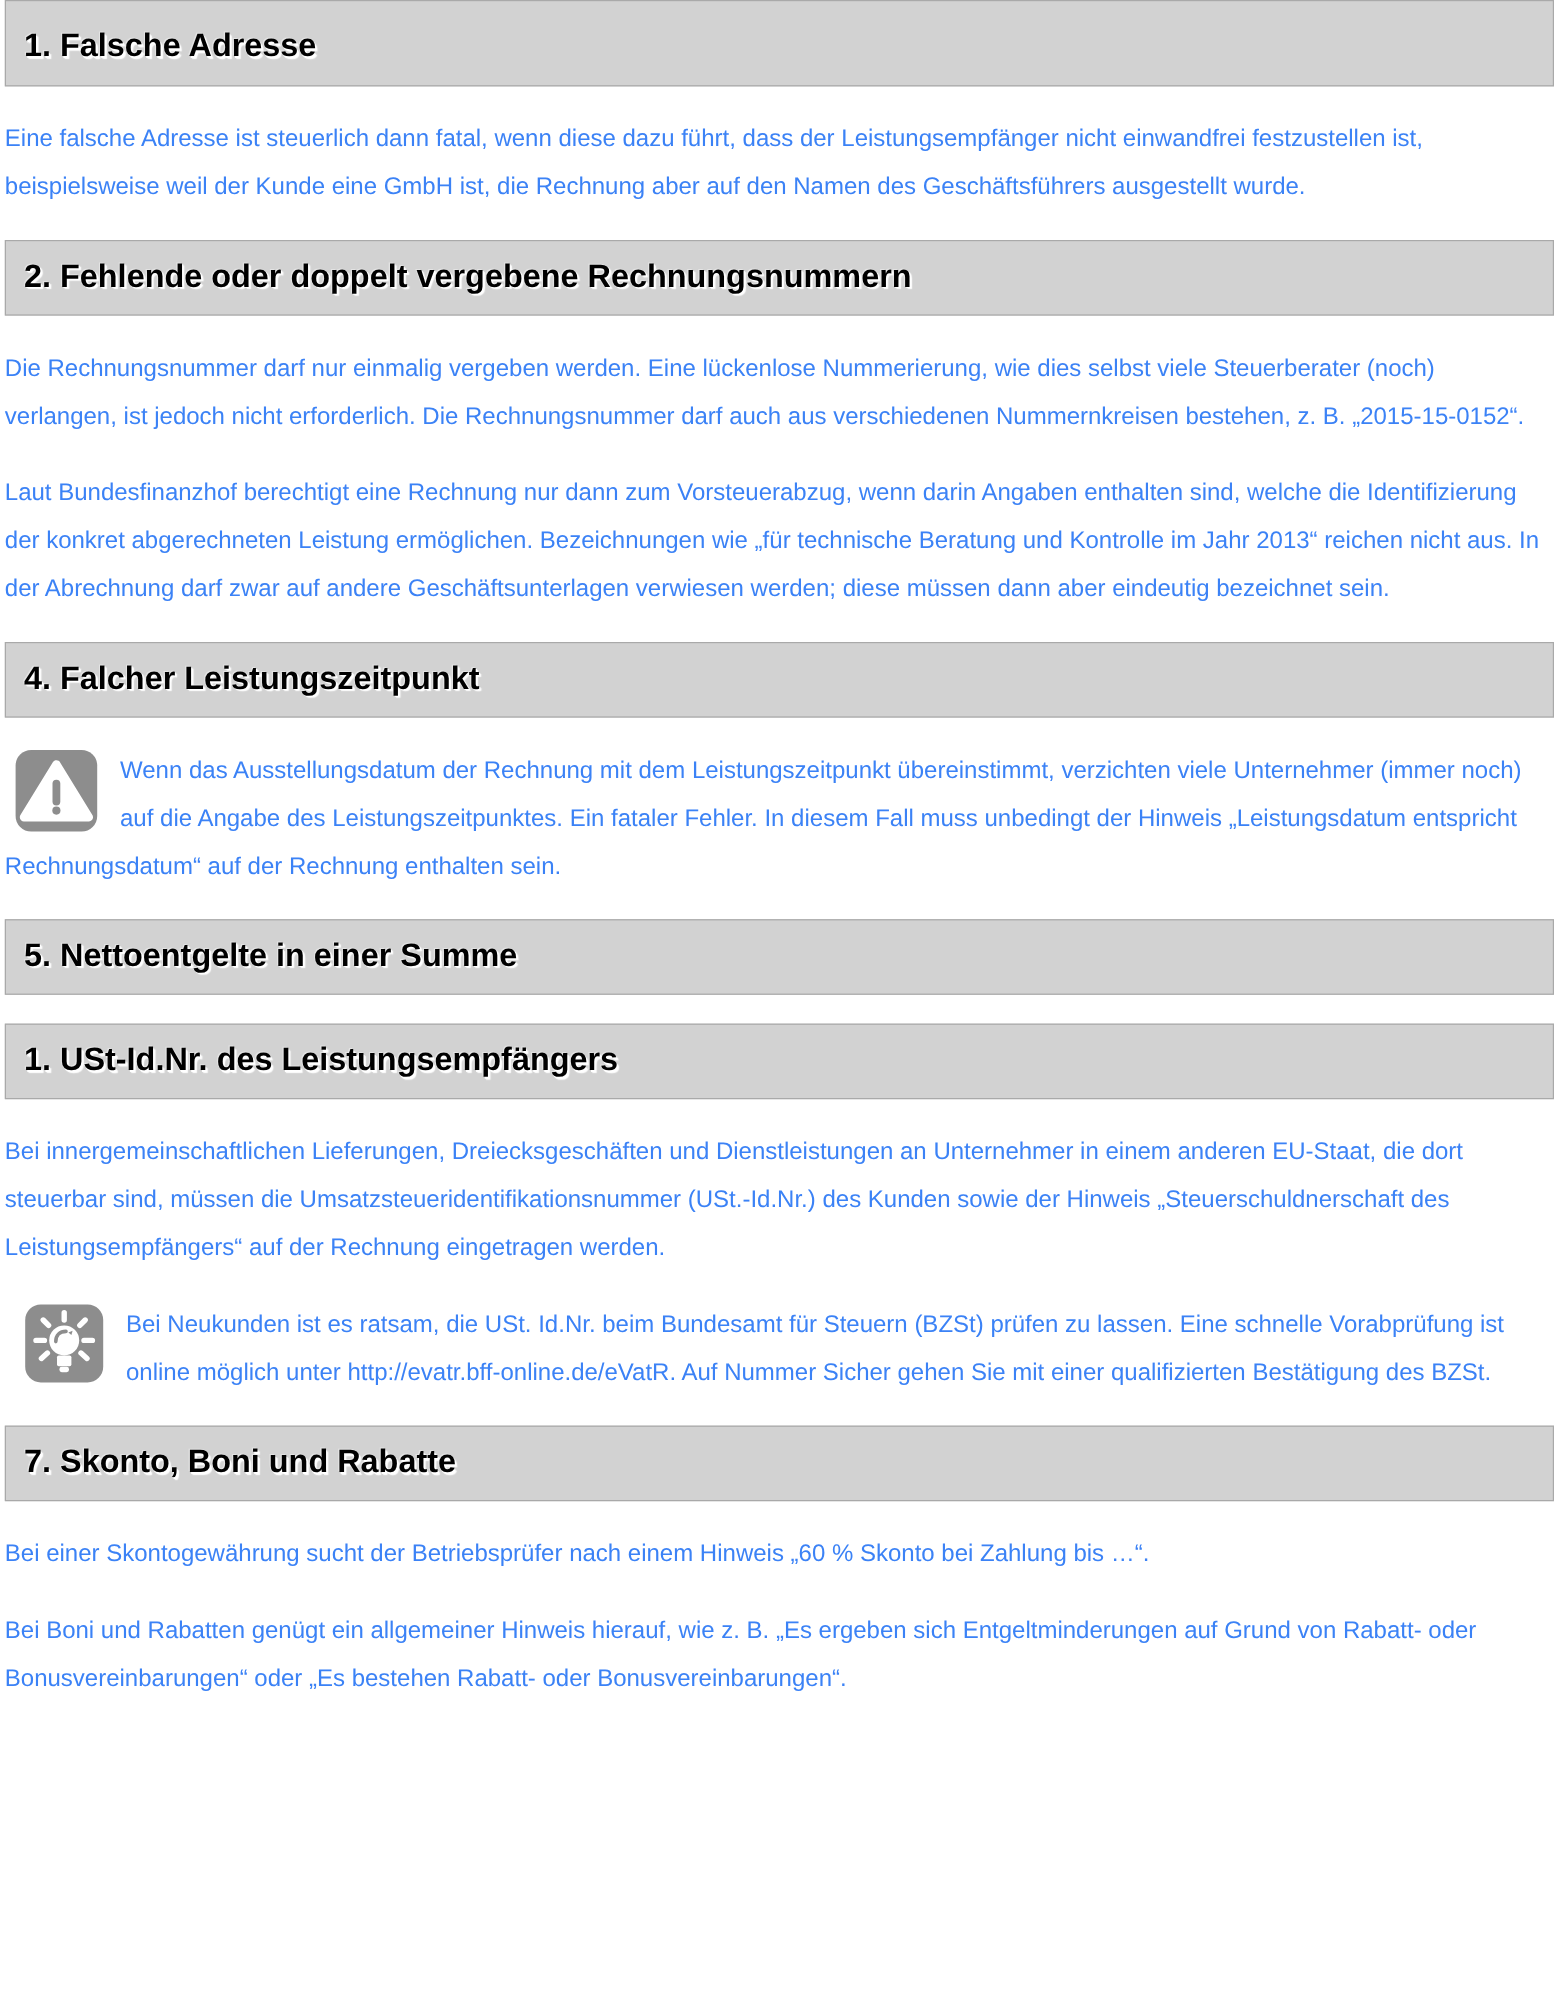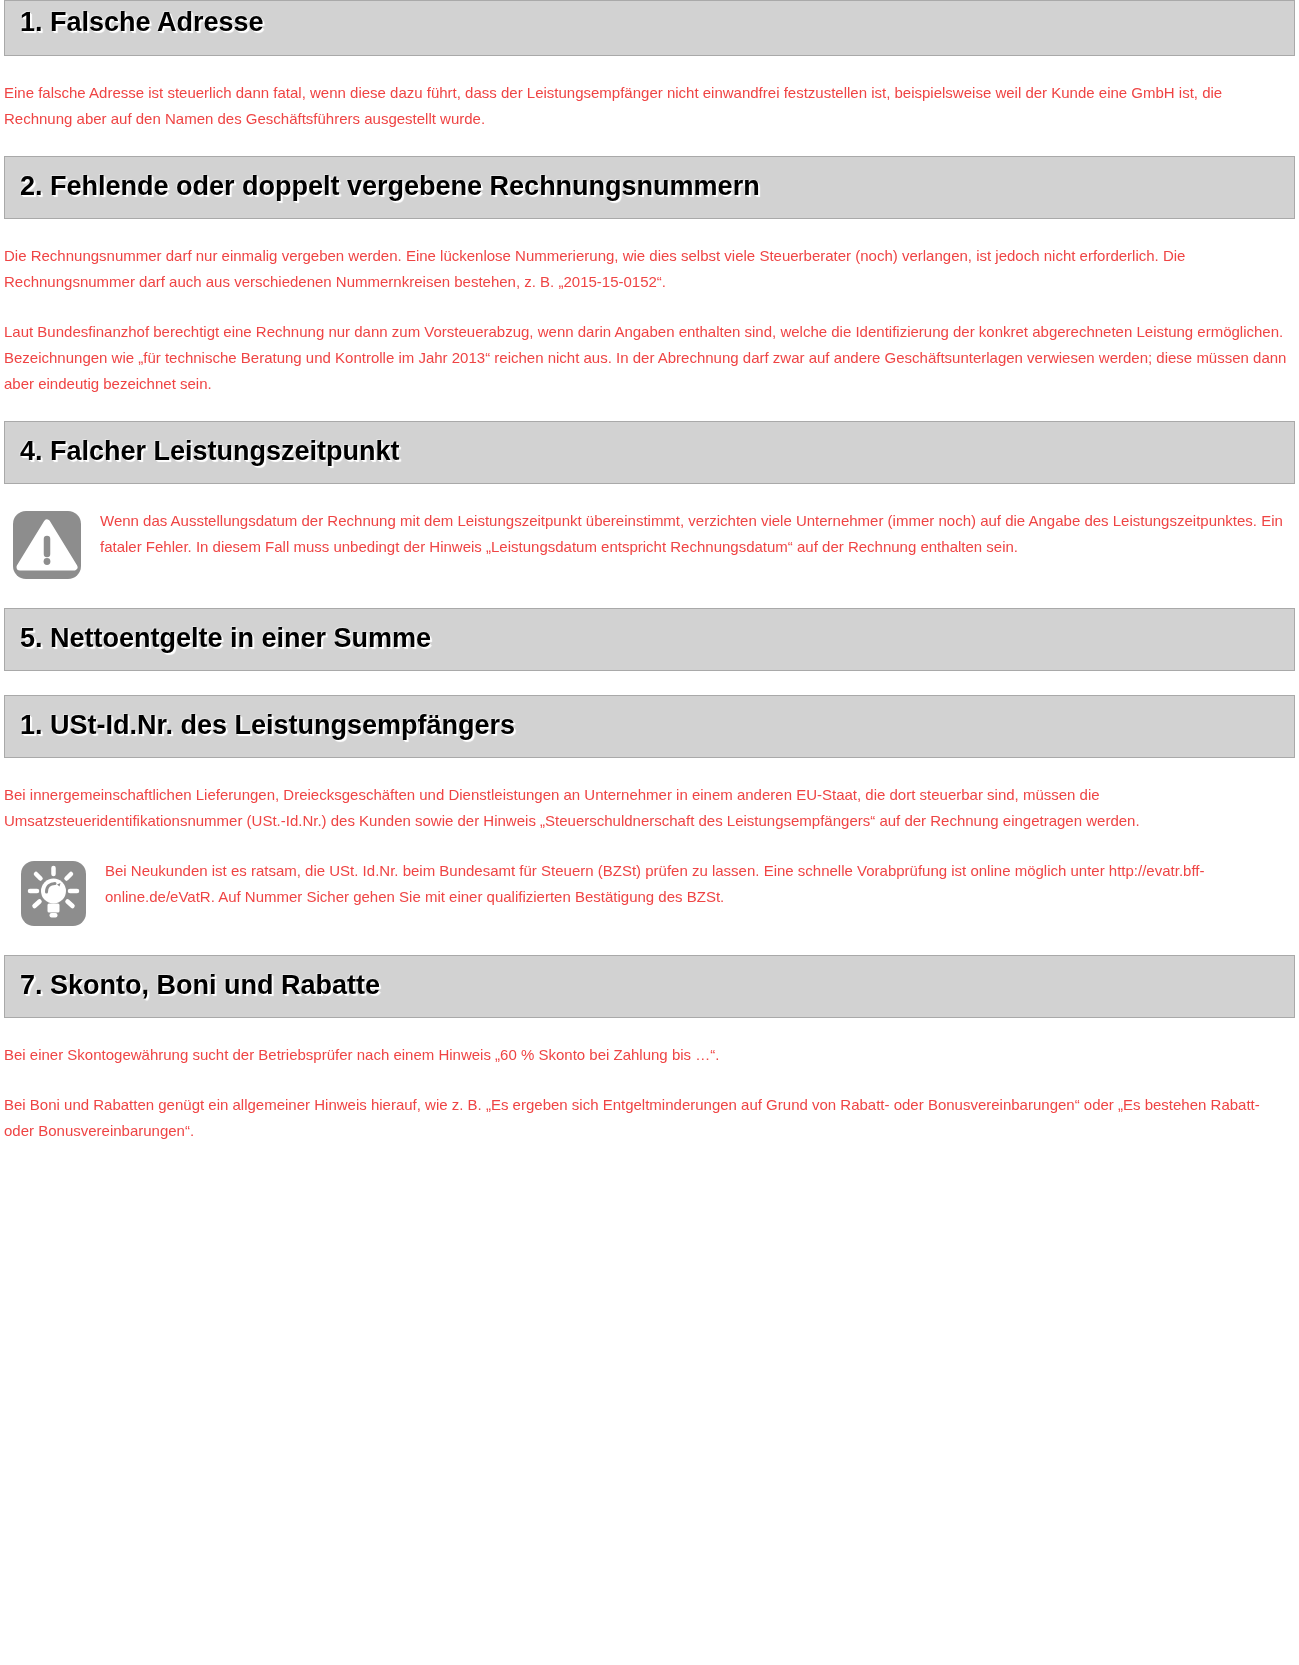--- a/index.html
+++ b/index.html
@@ -20,27 +20,27 @@
     border: 1px solid #a9a9a9;
     margin: 0 4px 24px 4px;
     padding: 14px 15px 16px 15px;
     font-size: 27px;
     line-height: 31px;
     font-weight: bold;
     color: #000000;
     text-shadow: 1px 1px 0 #ffffff, 2px 2px 1px #ffffff, -1px -1px 0 #e3e3e3;
   }
   
-  .section:first-child .section-header { padding-top: 6px; padding-bottom: 17px; }
+  .section:first-child .section-header { padding-top: 22px; padding-bottom: 17px; }
 
   .block {
     margin: 0 8px 24px 4px;
-    font-size: 15px;
-    line-height: 26px;
-    color: #ef4444;
+    font-size: 20px;
+    line-height: 40px;
+    color: #3b82f6;
   }
   .block::after { content: ""; display: block; clear: both; }
 
   .badge-icon {
     float: left;
     width: 70px;
     height: 70px;
     margin: 2px 18px 4px 8px;
   }
   .badge-icon.tip { margin-left: 16px; width: 67px; height: 67px; }

